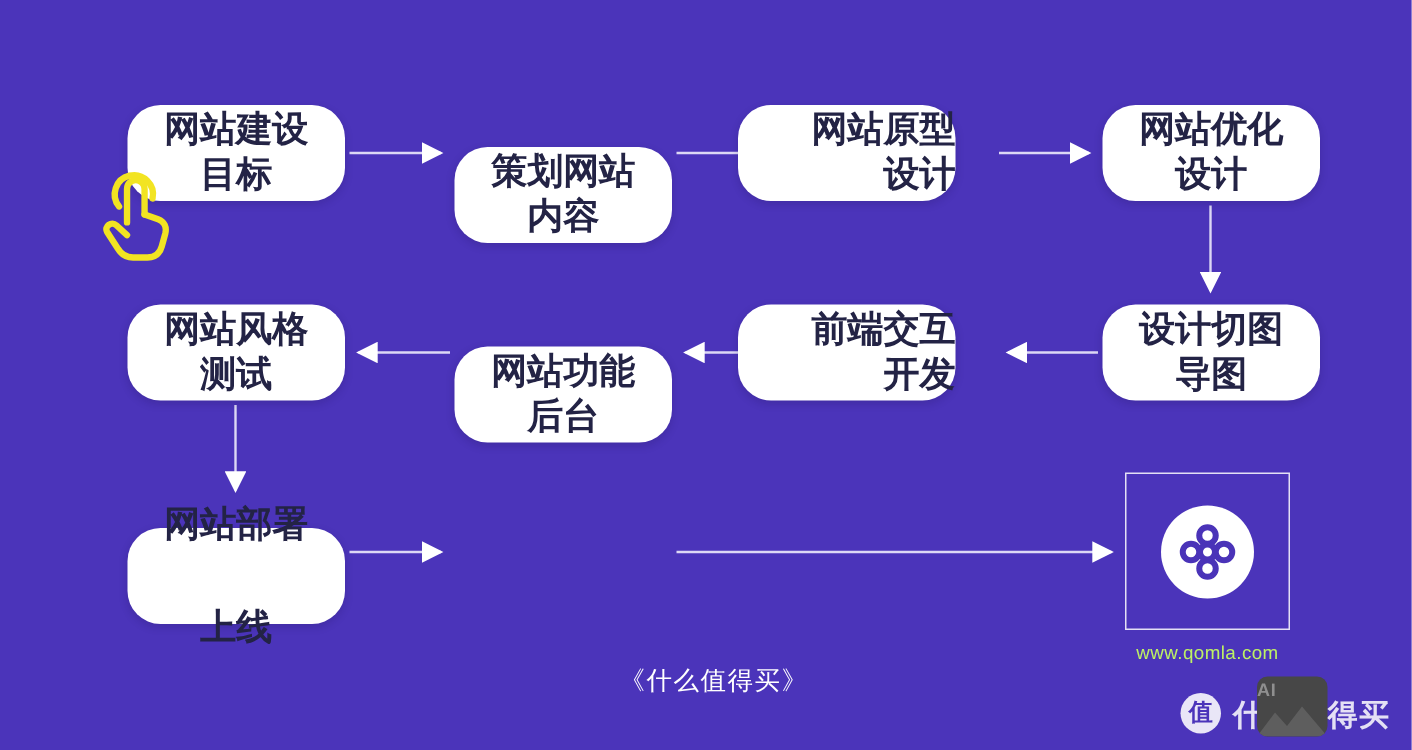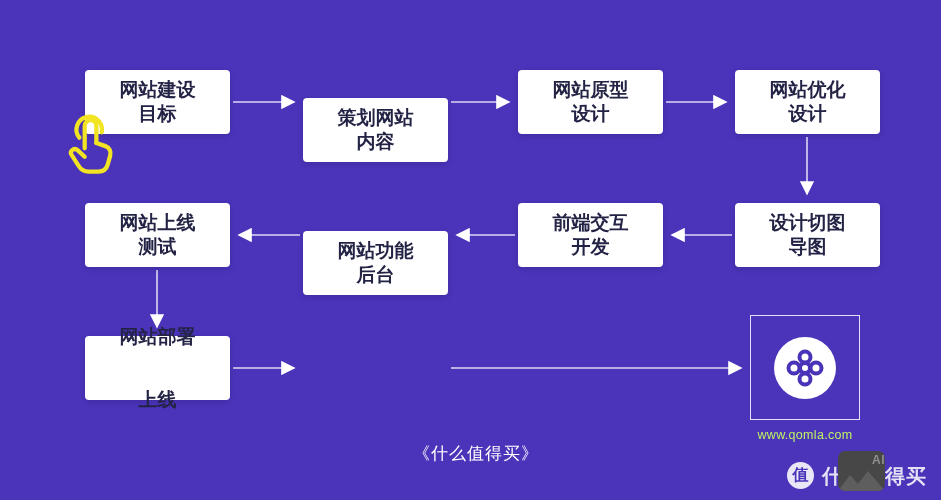--- a/index.html
+++ b/index.html
@@ -8,30 +8,30 @@
     position: relative;
     width: 941px; height: 500px;
     background: #4b34ba;
     font-family: "Liberation Sans", "DejaVu Sans", sans-serif;
   }
   .arrows { position: absolute; inset: 0; pointer-events: none; }
   .node {
     position: absolute;
     width: 145px; height: 64px;
     background: #ffffff;
-    border-radius: 4px;
+    border-radius: 22px;
     display: flex; flex-direction: column;
     align-items: center; justify-content: center;
     color: #232345;
-    font-size: 19px; font-weight: bold; line-height: 1.25;
+    font-size: 24px; font-weight: bold; line-height: 1.25;
     box-shadow: 0 2px 6px rgba(20,10,60,0.18);
     text-align: center;
   }
-  .c1 { left: 85px; }  .c2 { left: 303px; margin-top: 28px; } .c3 { left: 518px; } .c4 { left: 735px; }
-  .r1 { top: 70px; }   .r2 { top: 203px; }  .r3 { top: 336px; gap: 39px; }
+  .c1 { left: 85px; }  .c2 { left: 303px; margin-top: 28px; } .c3 { left: 492px; align-items: flex-end; } .c4 { left: 735px; }
+  .r1 { top: 70px; }   .r2 { top: 203px; }  .r3 { top: 352px; gap: 39px; }
 
   .tap-icon { position: absolute; left: 60px; top: 110px; }
 
   .logo-box {
     position: absolute; left: 750px; top: 315px;
     width: 108px; height: 103px;
     border: 1.5px solid rgba(255,255,255,0.85);
     display: flex; align-items: center; justify-content: center;
   }
   .logo-circle {
@@ -61,21 +61,21 @@
     white-space: nowrap;
   }
   .ai-badge {
     position: absolute; left: 838px; top: 451px;
     width: 47px; height: 40px;
     background: #474747; border-radius: 7px;
     overflow: hidden;
   }
   .ai-badge .ai-label {
     position: absolute; top: 2px; left: 0; right: 0;
-    text-align: right; color: #8f8f8f;
+    text-align: left; color: #8f8f8f;
     font-size: 12px; font-weight: bold; letter-spacing: 0.5px;
   }
   .ai-badge svg { position: absolute; bottom: 0; left: 0; }
 </style>
 </head>
 <body>
 
 <div class="canvas">
 
   <svg class="arrows" width="941" height="500">
@@ -121,21 +121,21 @@
   </div>
   <div class="node c3 r2">
     <span>前端交互</span>
     <span>开发</span>
   </div>
   <div class="node c2 r2">
     <span>网站功能</span>
     <span>后台</span>
   </div>
   <div class="node c1 r2">
-    <span>网站上线</span>
+    <span>网站风格</span>
     <span>测试</span>
   </div>
 
   <div class="node c1 r3">
     <span>网站部署</span>
     <span>上线</span>
   </div>
 
   <svg class="tap-icon" width="60" height="68" viewBox="0 0 56 64">
     <g stroke="#f2e422" stroke-width="4" fill="none" stroke-linecap="round" stroke-linejoin="round">

